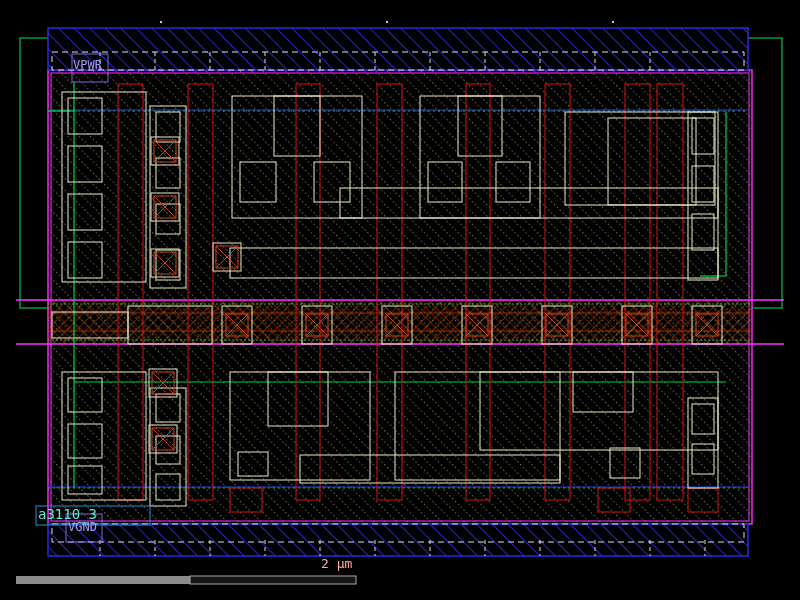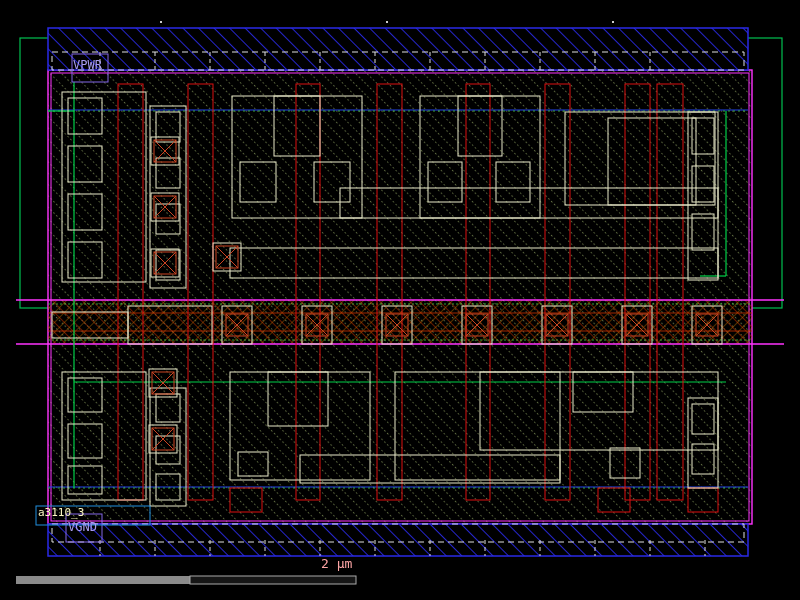--- a/index.html
+++ b/index.html
@@ -1,21 +1,21 @@
 <!DOCTYPE html>
 <html><head>
 <meta charset="utf-8">
 <style>
   html,body{margin:0;padding:0;background:#000;}
   #stage{position:relative;width:800px;height:600px;background:#000;overflow:hidden;
          font-family:"DejaVu Sans Mono", monospace;}
   #stage svg{position:absolute;left:0;top:0;}
   .lbl{position:absolute;white-space:pre;line-height:1;}
   .lbl-purple{color:#a89cf0;font-size:12px;}
-  .lbl-cyan{color:#fef9c3;font-size:11px;}
+  .lbl-cyan{color:#5eead4;font-size:14px;}
   .lbl-gray{color:#fca5a5;font-size:13px;}
 </style>
 </head>
 <body>
 
 <div id="stage">
   <svg id="svg" width="800" height="600">
     <defs>
       <pattern id="pOlive" width="8" height="8" patternUnits="userSpaceOnUse" patternTransform="rotate(45)">
         <line x1="0" y1="0" x2="8" y2="0" stroke="#c9e489" stroke-width="1" stroke-dasharray="1.5,2.5"></line>

